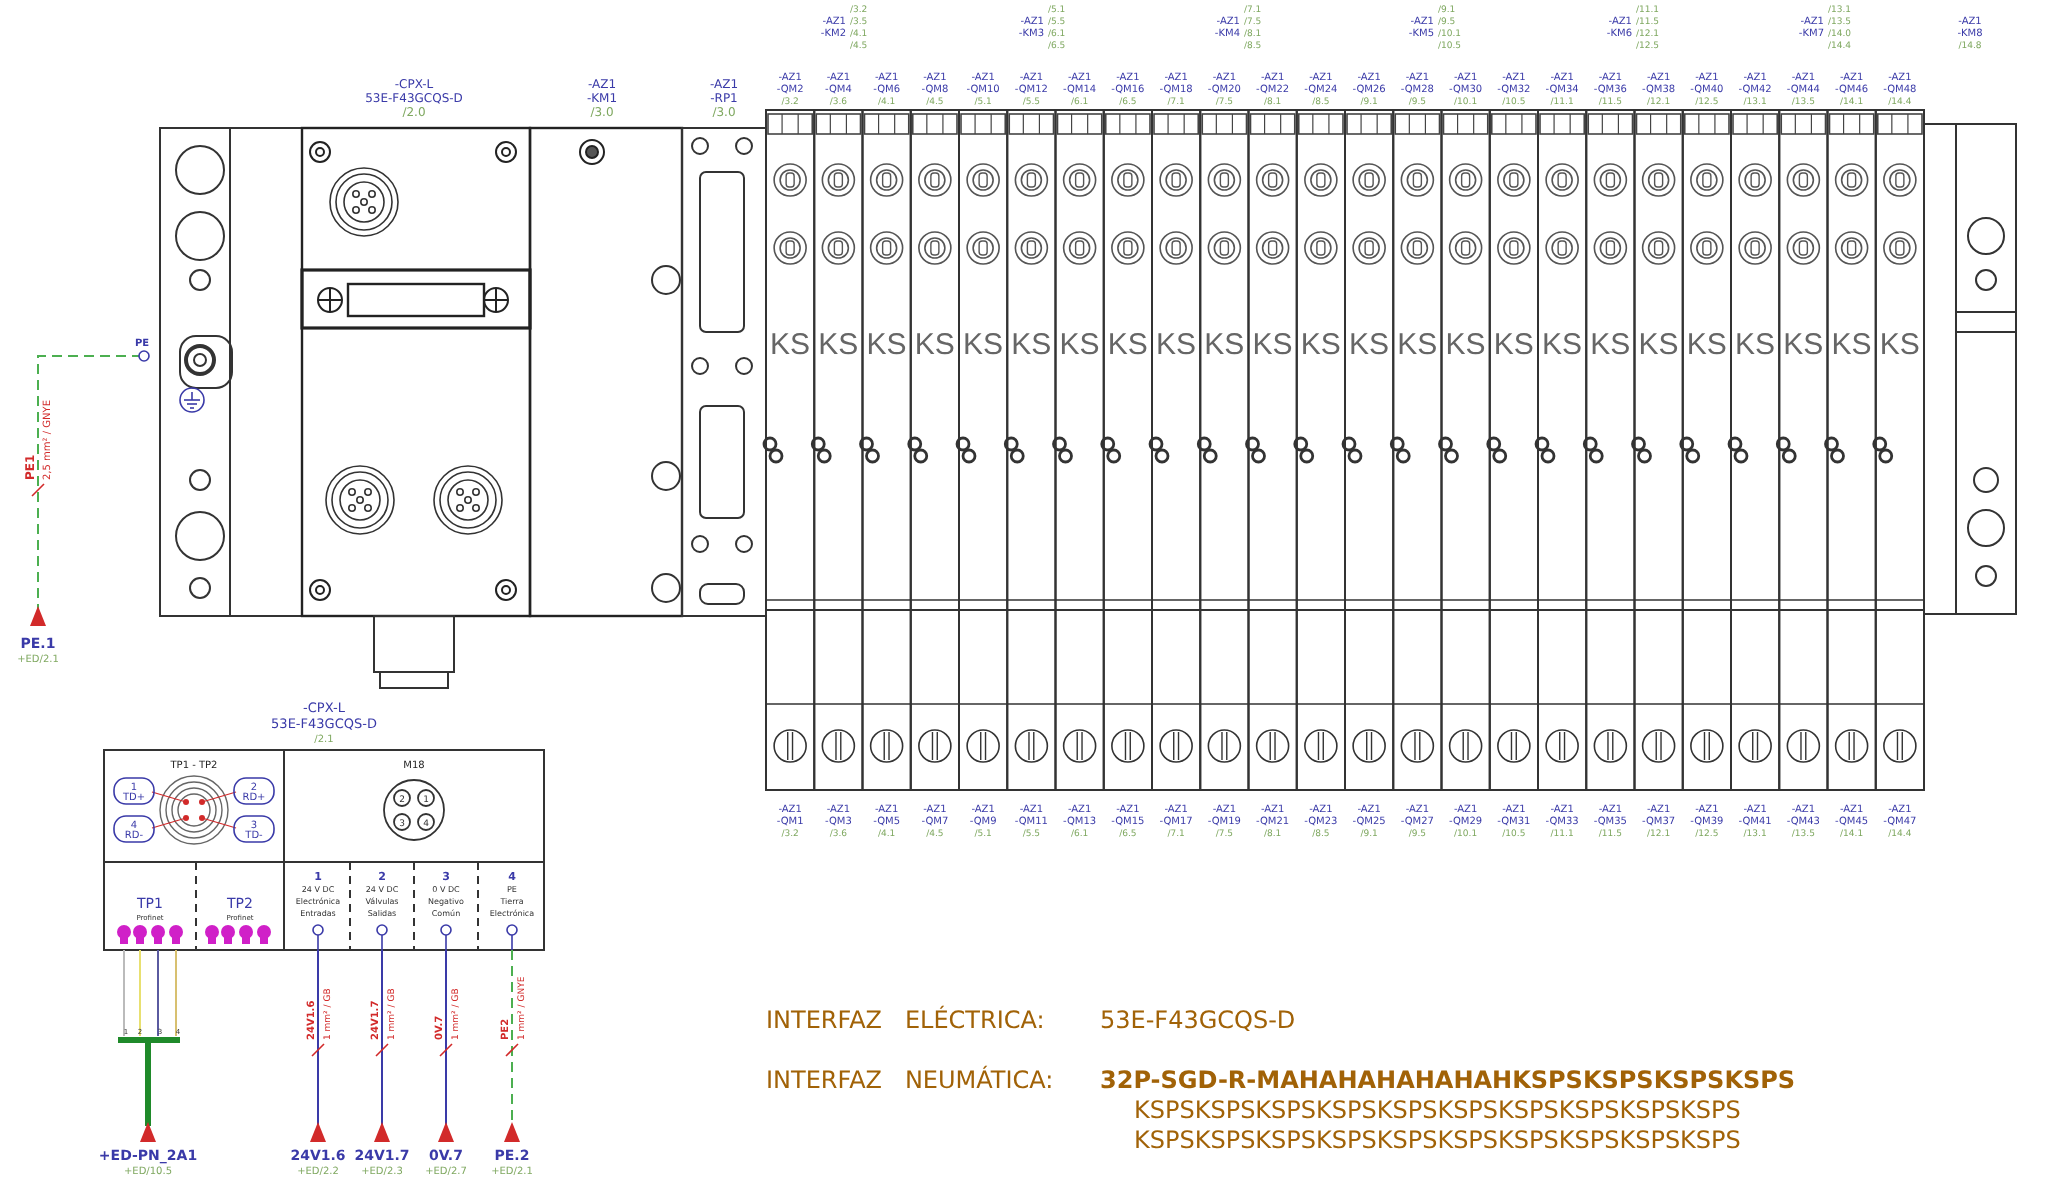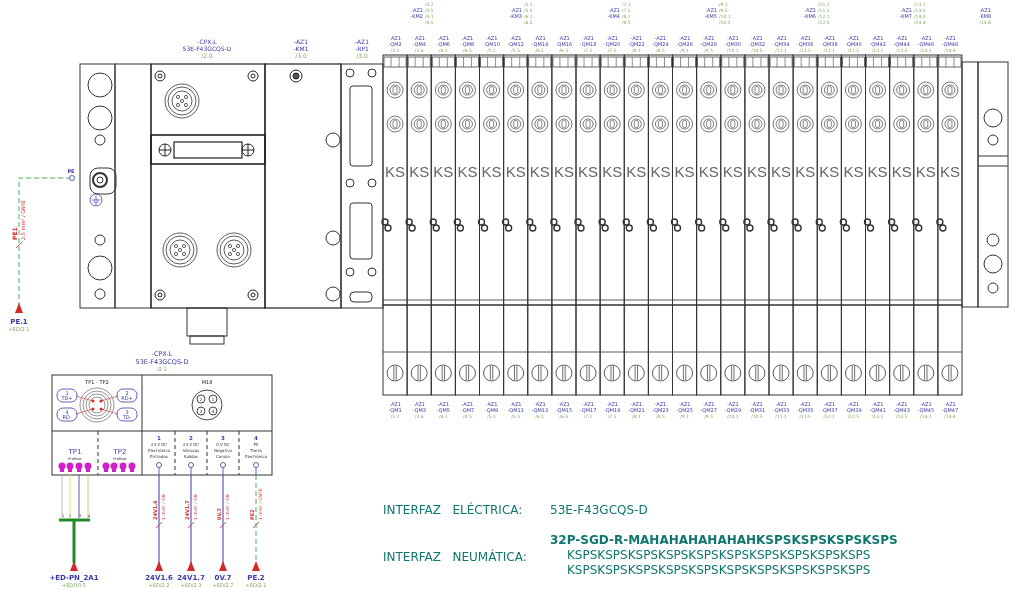--- a/index.html
+++ b/index.html
@@ -2,21 +2,21 @@
 <html><head>
 <meta charset="utf-8">
 <style>
   html,body{margin:0;padding:0;background:#fff;}
   body{width:1024px;height:602px;position:relative;overflow:hidden;font-family:"Liberation Sans",sans-serif;}
   svg{position:absolute;left:0;top:0;}
   .lbl{font-family:"DejaVu Sans",sans-serif;}
   .blue{fill:#3a3aa8;}
   .green{fill:#7fa860;}
   .red{fill:#d22a2a;}
-  .ifz{position:absolute;font-family:"DejaVu Sans",sans-serif;font-size:12px;color:#0f766e;white-space:pre;line-height:15px;}
+  .ifz{position:absolute;font-family:"DejaVu Sans",sans-serif;font-size:12px;color:#a16207;white-space:pre;line-height:15px;}
 </style>
 </head>
 <body>
 
 <svg id="diagram" width="1024" height="602" viewBox="0 0 1024 602" xmlns="http://www.w3.org/2000/svg">
 
   <g class="lbl" font-size="6" text-anchor="middle">
     <text x="207" y="44" class="blue">-CPX-L</text>
     <text x="207" y="51" class="blue">53E-F43GCQS-D</text>
     <text x="207" y="58" class="green">/2.0</text>
@@ -1161,16 +1161,16 @@
         <text transform="translate(262,520) rotate(-90)" fill="#d22a2a" font-size="4.5" font-family="&quot;DejaVu Sans&quot;, sans-serif">1 mm² / GNYE</text>
         <path d="M252 571 L256 561 L260 571 Z" fill="#d22a2a"></path>
         <text x="256" y="580" fill="#3a3aa8" font-size="7" font-weight="bold" text-anchor="middle" font-family="&quot;DejaVu Sans&quot;, sans-serif">PE.2</text>
         <text x="256" y="587" fill="#7fa860" font-size="5" text-anchor="middle" font-family="&quot;DejaVu Sans&quot;, sans-serif">+ED/2.1</text>
       </g>
     </g>
 </svg>
 
 <div class="ifz" style="left:383px;top:503px;">INTERFAZ   ELÉCTRICA:</div>
 <div class="ifz" style="left:550px;top:503px;">53E-F43GCQS-D</div>
-<div class="ifz" style="left:383px;top:550px;">INTERFAZ   NEUMÁTICA:</div>
+<div class="ifz" style="left:383px;top:533px;">INTERFAZ   NEUMÁTICA:</div>
 <div class="ifz" style="left:550px;top:533px;font-weight:bold;">32P-SGD-R-MAHAHAHAHAHAHKSPSKSPSKSPSKSPS</div>
 <div class="ifz" style="left:567px;top:548px;">KSPSKSPSKSPSKSPSKSPSKSPSKSPSKSPSKSPSKSPS</div>
 <div class="ifz" style="left:567px;top:563px;">KSPSKSPSKSPSKSPSKSPSKSPSKSPSKSPSKSPSKSPS</div>
 
 </body></html>

